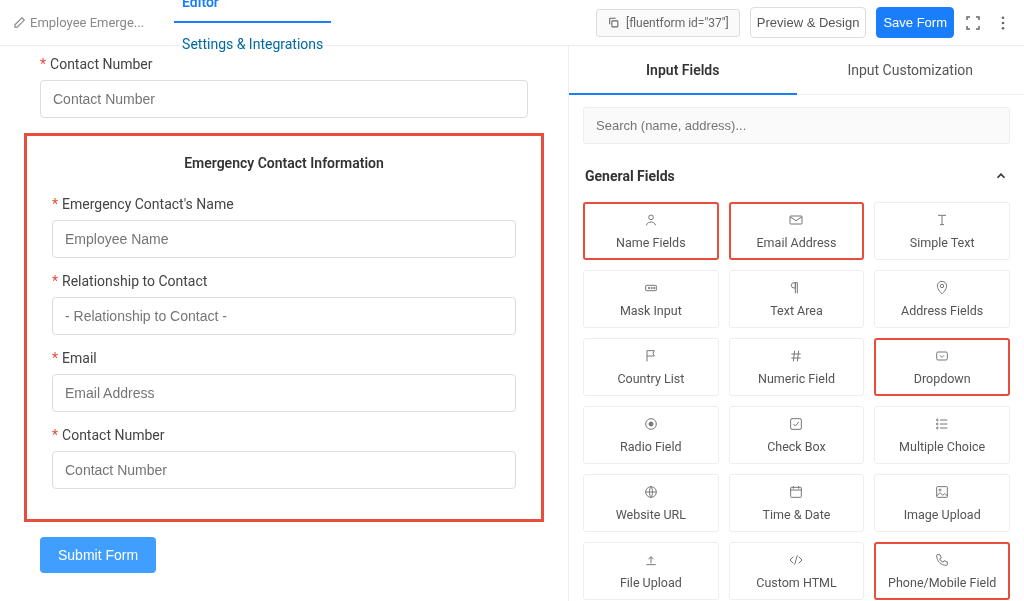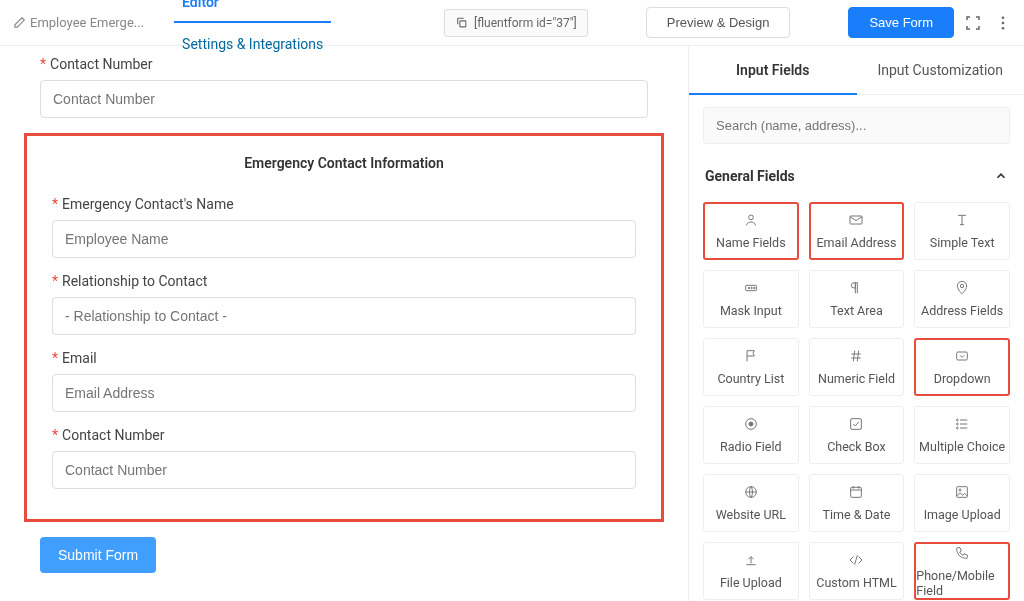--- a/index.html
+++ b/index.html
@@ -9,29 +9,29 @@
 
 .topbar { display: flex; align-items: center; height: 46px; border-bottom: 1px solid #eee; padding: 0 12px; }
 .breadcrumb { display: flex; align-items: center; color: #888; font-size: 13px; gap: 4px; }
 .breadcrumb svg { flex-shrink: 0; }
 .tabs-nav { display: flex; margin-left: 20px; gap: 0; flex-direction: column; }
 .tab-nav-item { padding: 13px 18px; font-size: 14px; color: #0369a1; cursor: pointer; position: relative; }
 .tab-nav-item.active { color: #1a7efb; font-weight: 600; }
 .tab-nav-item.active::after { content: ''; position: absolute; bottom: 0; left: 10px; right: 10px; height: 2px; background: #1a7efb; }
 .topbar-right { margin-left: auto; display: flex; align-items: center; gap: 10px; }
 .shortcode-box { border: 1px solid #ddd; background: #fafafa; padding: 6px 10px; font-size: 12px; color: #666; display: flex; align-items: center; gap: 6px; border-radius: 3px; }
-.btn { padding: 7px 20px; border-radius: 4px; font-size: 13px; cursor: pointer; border: 1px solid transparent; margin-left: 48px; }
+.btn { padding: 7px 6px; border-radius: 4px; font-size: 13px; cursor: pointer; border: 1px solid transparent; }
 .btn-outline { background: #fff; border-color: #ddd; color: #555; }
 .btn-primary { background: #1a7efb; color: #fff; border-color: #1a7efb; }
 .topbar-icons { display: flex; gap: 12px; color: #666; }
 
 
 .main { display: flex; flex: 1; overflow: hidden; }
 .editor-panel { flex: 1; padding: 10px 20px 20px; overflow-y: auto; }
-.sidebar { width: 336px; border-left: 1px solid #eee; display: flex; flex-direction: column; }
+.sidebar { width: 456px; border-left: 1px solid #eee; display: flex; flex-direction: column; }
 
 
 .field-block { margin-bottom: 15px; padding: 0 20px; }
 .field-label { font-size: 14px; color: #444; margin-bottom: 8px; display: block; }
 .req { color: #e74c3c; margin-right: 4px; }
 .field-input { width: 100%; border: 1px solid #ddd; border-radius: 4px; padding: 10px 12px; font-size: 14px; color: #999; background: #fff; }
 .section-box { border: 3px solid #e74c3c; padding: 19px 5px 15px; margin: 15px 4px; }
 .section-title { text-align: center; font-weight: 600; color: #333; margin-bottom: 25px; font-size: 14px; }
 .submit-btn { background: #409eff; color: #fff; padding: 10px 18px; border-radius: 4px; border: none; font-size: 14px; cursor: pointer; margin-left: 20px; }
 

